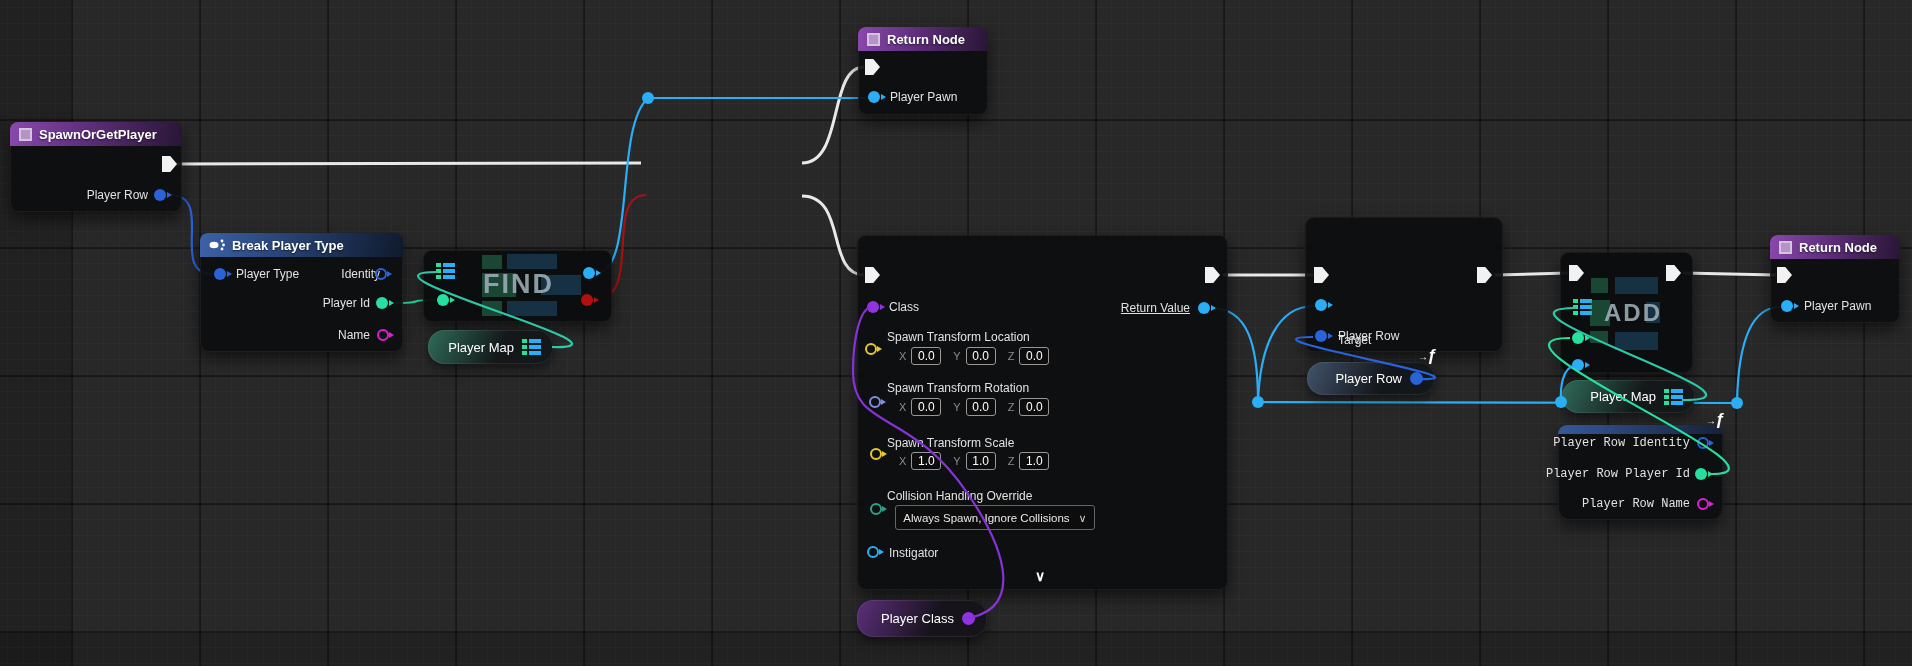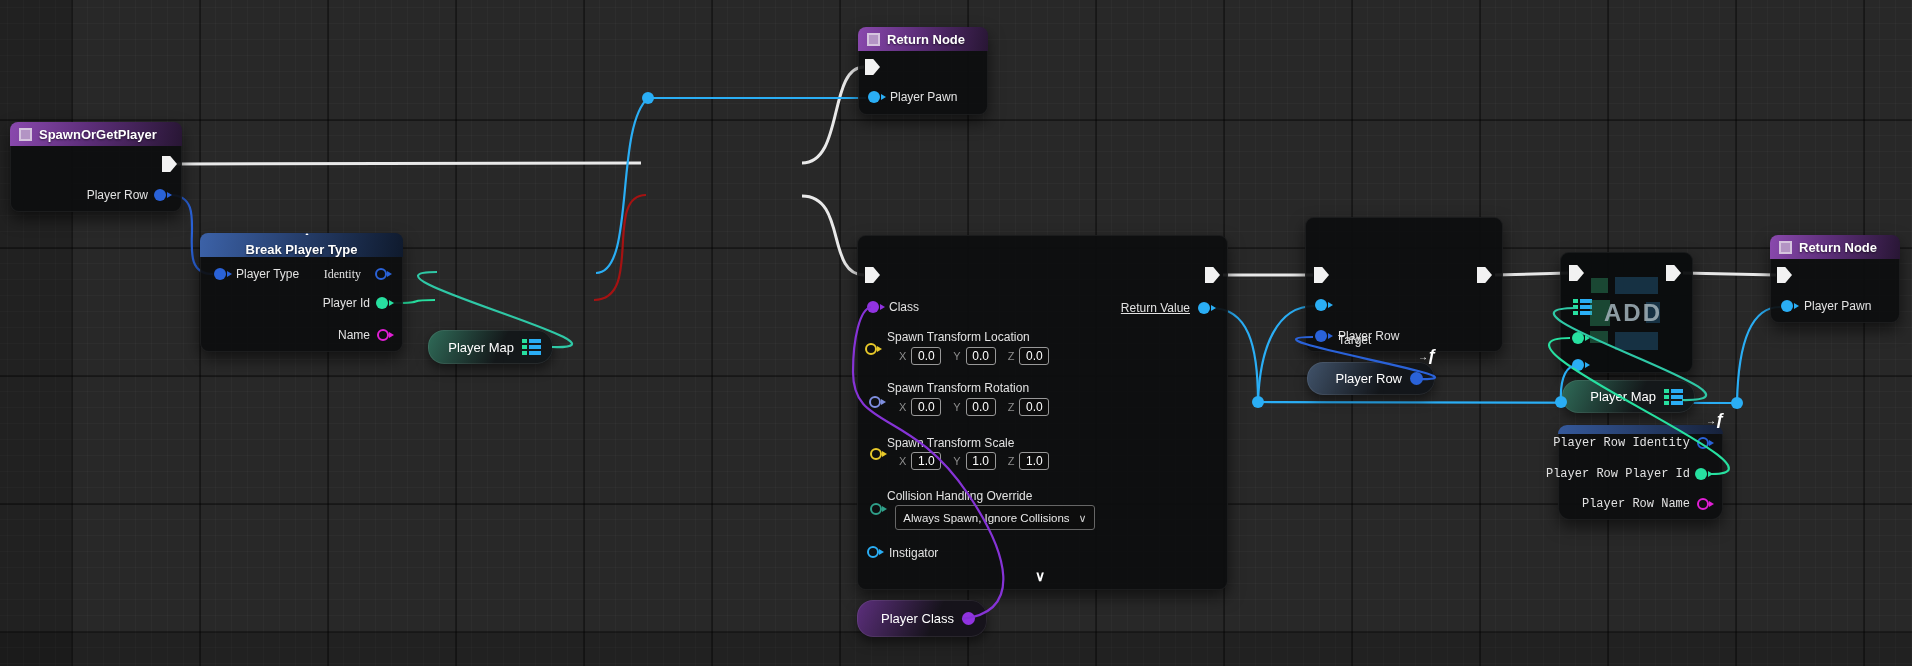--- a/index.html
+++ b/index.html
@@ -27,21 +27,21 @@
     box-shadow:0 7px 16px rgba(0,0,0,.55), inset 0 0 0 1px rgba(255,255,255,.055);
     color:#e6e6e6;
   }
   .nhead {
     position:absolute; left:0; top:0; right:0; height:24px;
     border-radius:8px 8px 0 0; display:flex; align-items:center; gap:7px;
     padding:0 9px; font-weight:bold; font-size:13px; color:#fff;
     text-shadow:0 1px 2px rgba(0,0,0,.6);
   }
   .hd-purple { background:linear-gradient(100deg,#8a49ae 0%,#5d2e7a 45%,#281634 100%); }
-  .hd-blue   { background:linear-gradient(100deg,#3c62a8 0%,#27406f 45%,#0f1a2d 100%);flex-direction:column; }
+  .hd-blue   { background:linear-gradient(100deg,#3c62a8 0%,#27406f 45%,#0f1a2d 100%); }
   .hd-gray   { background:linear-gradient(100deg,#d2d2d2 0%,#8a8a8a 28%,#2b2b2b 100%); }
   .hd-steel  { background:linear-gradient(100deg,#7e9db3 0%,#4e6d83 40%,#1b2933 100%); }
   .hd-steel2 { background:linear-gradient(100deg,#9cb8cb 0%,#56748a 45%,#1e2d38 100%); }
 
   .al { position:absolute; font-size:12px; color:#e2e2e2; white-space:nowrap; line-height:14px; }
   .epin { position:absolute; width:15px; height:16px; background:#f2f2f2;
           clip-path:polygon(0 0,55% 0,100% 50%,55% 100%,0 100%); }
   .pin { position:absolute; width:12px; height:12px; border-radius:50%; background:var(--c); }
   .pin::after { content:''; position:absolute; left:13px; top:3px;
      border-left:5px solid var(--c); border-top:3px solid transparent; border-bottom:3px solid transparent; }
@@ -125,28 +125,48 @@
       <svg width="16" height="12">
           <ellipse cx="5" cy="6" rx="4.5" ry="3.2" fill="#fff"></ellipse>
           <circle cx="13" cy="2" r="1.4" fill="#fff"></circle>
           <circle cx="14.5" cy="6" r="1.4" fill="#fff"></circle>
           <circle cx="13" cy="10" r="1.4" fill="#fff"></circle>
         </svg>
       <span>Break Player Type</span>
     </div>
     <span class="pin" style="--c:#2a62d8;left:14px;top:35px;"></span>
     <span class="al" style="left:36px;top:34px;">Player Type</span>
-    <span class="al" style="right:42px;top:34px;font-family:Liberation Serif, serif;">Identity</span>
+    <span class="al" style="right:23px;top:34px;">Identity</span>
     <span class="pin hollow" style="--c:#2a62d8;left:175px;top:35px;"></span>
     <span class="al" style="right:33px;top:63px;">Player Id</span>
     <span class="pin" style="--c:#27e0a0;left:176px;top:64px;"></span>
     <span class="al" style="right:33px;top:95px;">Name</span>
     <span class="pin hollow" style="--c:#e01fd5;left:177px;top:96px;"></span>
   </div>
 
+  <div class="node" style="left:423px;top:250px;width:189px;height:72px;background:rgba(10,12,13,.95);">
+    <span class="blk g" style="left:59px;top:5px;width:20px;height:14px;"></span>
+    <span class="blk b" style="left:84px;top:4px;width:50px;height:15px;"></span>
+    <span class="blk g" style="left:59px;top:23px;width:34px;height:24px;"></span>
+    <span class="blk b" style="left:118px;top:25px;width:40px;height:20px;"></span>
+    <span class="blk g" style="left:59px;top:51px;width:20px;height:15px;"></span>
+    <span class="blk b" style="left:84px;top:51px;width:50px;height:15px;"></span>
+    <span class="bigop" style="left:60px;top:19px;font-size:27px;">FIND</span>
+    <span class="mico" style="left:13px;top:13px;">
+        <span class="k"></span>
+        <span class="v"></span>
+        <span class="k"></span>
+        <span class="v"></span>
+        <span class="k"></span>
+        <span class="v"></span>
+      </span>
+    <span class="pin" style="--c:#27e0a0;left:14px;top:44px;"></span>
+    <span class="pin" style="--c:#2aaef5;left:160px;top:17px;"></span>
+    <span class="pin" style="--c:#b01010;left:158px;top:44px;"></span>
+  </div>
 
   <div class="pill pl-map" style="left:428px;top:330px;width:125px;height:34px;">
     <span>Player Map</span>
     <span class="mico">
         <span class="k"></span>
         <span class="v"></span>
         <span class="k"></span>
         <span class="v"></span>
         <span class="k"></span>
         <span class="v"></span>

